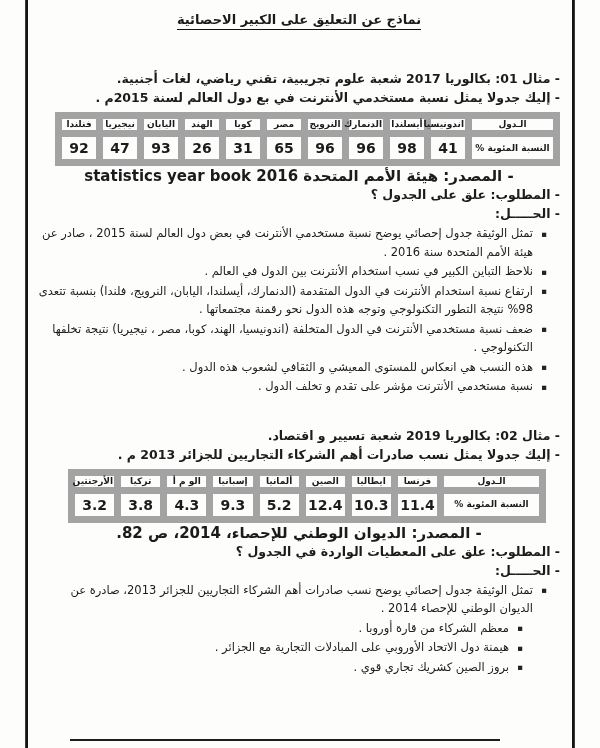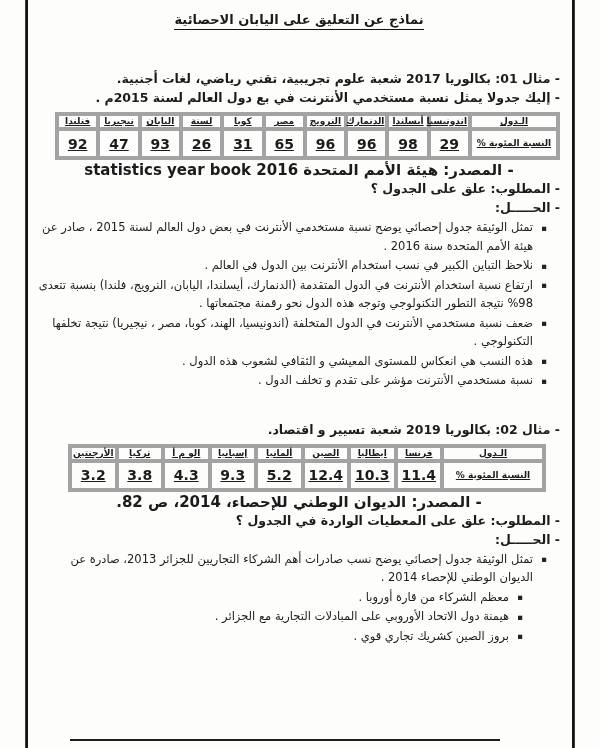--- a/index.html
+++ b/index.html
@@ -17,21 +17,21 @@
   .content { position:absolute; top:12px; right:40px; left:38px; direction:rtl; }
 
   .doc-title { text-align:center; margin:0 0 0 0; font-size:13px; font-weight:bold; }
   .doc-title span { border-bottom:1.6px solid #111; padding-bottom:2px; }
 
   .line { margin:0; font-size:12.5px; font-weight:bold; line-height:19px; white-space:nowrap; }
   .mt-ex1 { margin-top:42px; }
   .mt-ex2 { margin-top:30px; }
 
   table { border-collapse:collapse; table-layout:fixed; direction:rtl; margin:5px 0 4px 0; }
-  th, td { border:4px solid #a3a3a3; text-align:center; vertical-align:middle; padding:0 1px;text-decoration:underline; }
+  th, td { border:7px solid #a3a3a3; text-align:center; vertical-align:middle; padding:0 1px; }
   thead th { font-size:9px; font-weight:bold; height:15px; line-height:11px; }
   tbody td { font-size:14px; font-weight:bold; height:29px; }
   td.rowlabel { font-size:9px; line-height:11px; }
   .tbl1 { width:505px; } .tbl1 .c-head { width:88px; }
   .tbl2 { width:478px; margin-right:14px; } .tbl2 .c-head { width:102px; }
 
   .source { margin:1px 0 2px 0; font-size:15px; font-weight:bold; text-align:center; direction:rtl; line-height:13px; }
 
   ul.sol { margin:1px 0 0 0; padding:0 16px 0 0; list-style:none; }
   ul.sol li { position:relative; font-size:11.5px; line-height:18.5px; margin-bottom:1px; padding-right:11px; }
@@ -40,46 +40,46 @@
 </style>
 </head>
 <body>
 
 <div class="edge-v edge-v-left"></div>
 <div class="edge-v edge-v-right"></div>
 <div class="edge-bottom"></div>
 
 <div class="content">
 
-  <h1 class="doc-title"><span>نماذج عن التعليق على اليابان الاحصائية</span></h1>
+  <h1 class="doc-title"><span>نماذج عن التعليق على الكبير الاحصائية</span></h1>
 
   <section>
     <p class="line mt-ex1">- مثال 01: بكالوريا 2017 شعبة علوم تجريبية، تقني رياضي، لغات أجنبية.</p>
     <p class="line">- إليك جدولا يمثل نسبة مستخدمي الأنترنت في بع دول العالم لسنة 2015م .</p>
 
     <table class="tbl1">
       <thead>
         <tr>
           <th class="c-head">الـدول</th>
           <th>اندونيسيا</th>
           <th>أيسلندا</th>
           <th>الدنمارك</th>
           <th>النرويج</th>
           <th>مصر</th>
           <th>كوبا</th>
-          <th>لسنة</th>
+          <th>الهند</th>
           <th>اليابان</th>
           <th>نيجيريا</th>
           <th>فنلندا</th>
         </tr>
       </thead>
       <tbody>
         <tr>
           <td class="rowlabel">النسبة المئوية %</td>
-          <td>29</td>
+          <td>41</td>
           <td>98</td>
           <td>96</td>
           <td>96</td>
           <td>65</td>
           <td>31</td>
           <td>26</td>
           <td>93</td>
           <td>47</td>
           <td>92</td>
         </tr>
@@ -95,20 +95,21 @@
       <li>نلاحظ التباين الكبير في نسب استخدام الأنترنت بين الدول في العالم .</li>
       <li>ارتفاع نسبة استخدام الأنترنت في الدول المتقدمة (الدنمارك، أيسلندا، اليابان، النرويج، فلندا) بنسبة تتعدى 98% نتيجة التطور التكنولوجي وتوجه هذه الدول نحو رقمنة مجتمعاتها .</li>
       <li>ضعف نسبة مستخدمي الأنترنت في الدول المتخلفة (اندونيسيا، الهند، كوبا، مصر ، نيجيريا) نتيجة تخلفها التكنولوجي .</li>
       <li>هذه النسب هي انعكاس للمستوى المعيشي و الثقافي لشعوب هذه الدول .</li>
       <li>نسبة مستخدمي الأنترنت مؤشر على تقدم و تخلف الدول .</li>
     </ul>
   </section>
 
   <section>
     <p class="line mt-ex2">- مثال 02: بكالوريا 2019 شعبة تسيير و اقتصاد.</p>
+    <p class="line">- إليك جدولا يمثل نسب صادرات أهم الشركاء التجاريين للجزائر 2013 م .</p>
 
     <table class="tbl2">
       <thead>
         <tr>
           <th class="c-head">الـدول</th>
           <th>فرنسا</th>
           <th>ايطاليا</th>
           <th>الصين</th>
           <th>ألمانيا</th>
           <th>إسبانيا</th>

